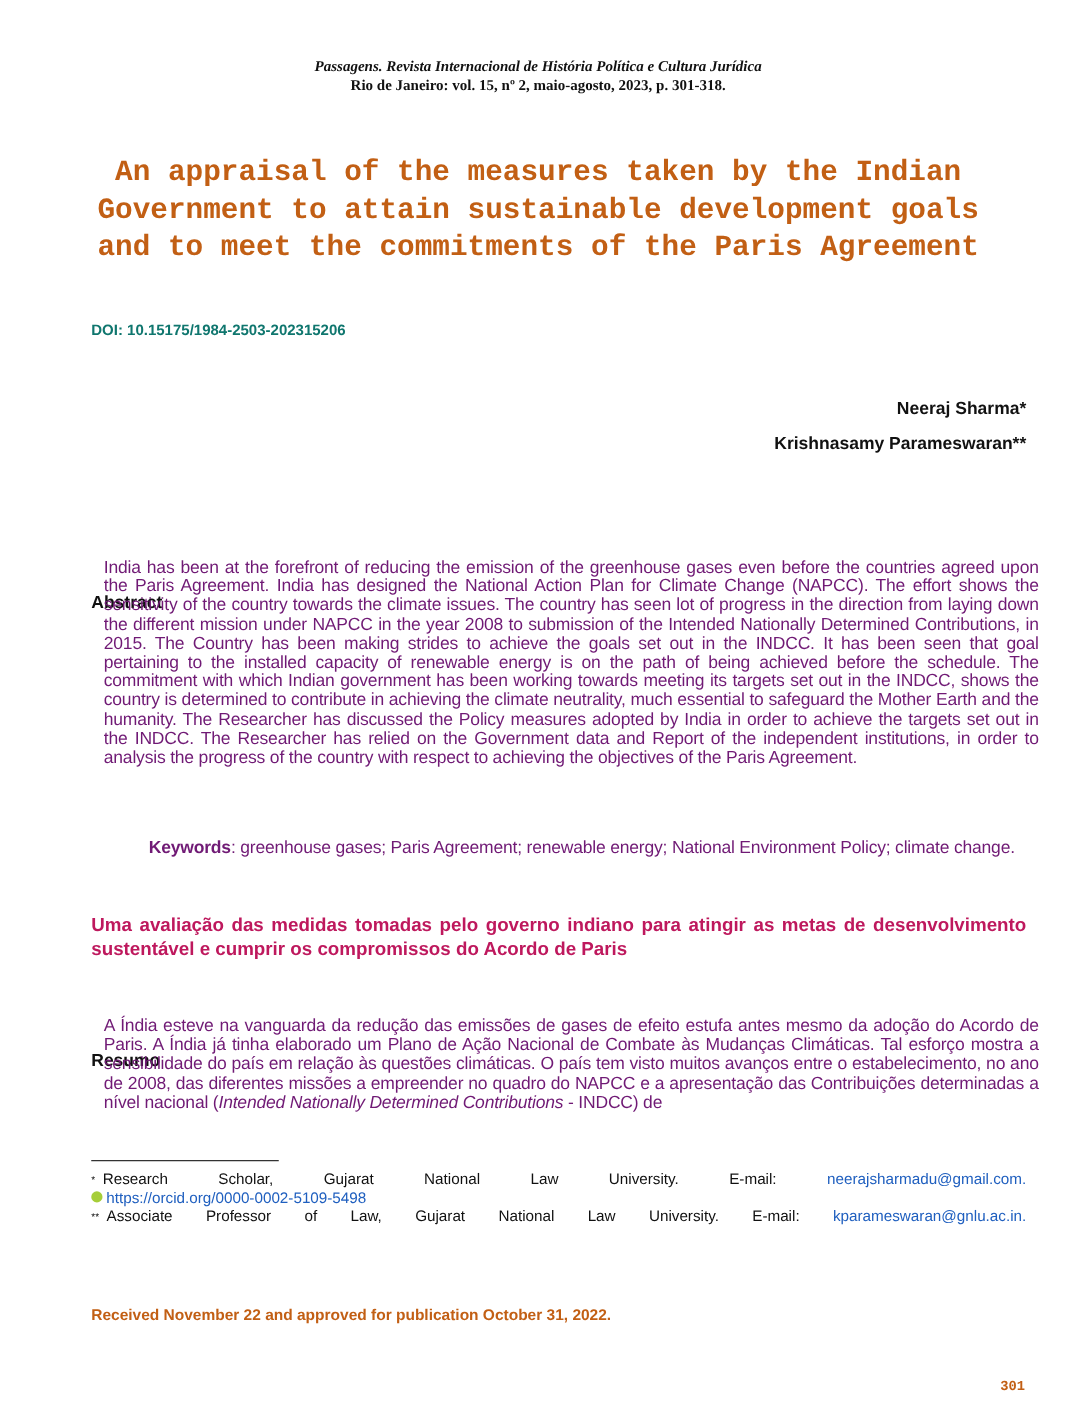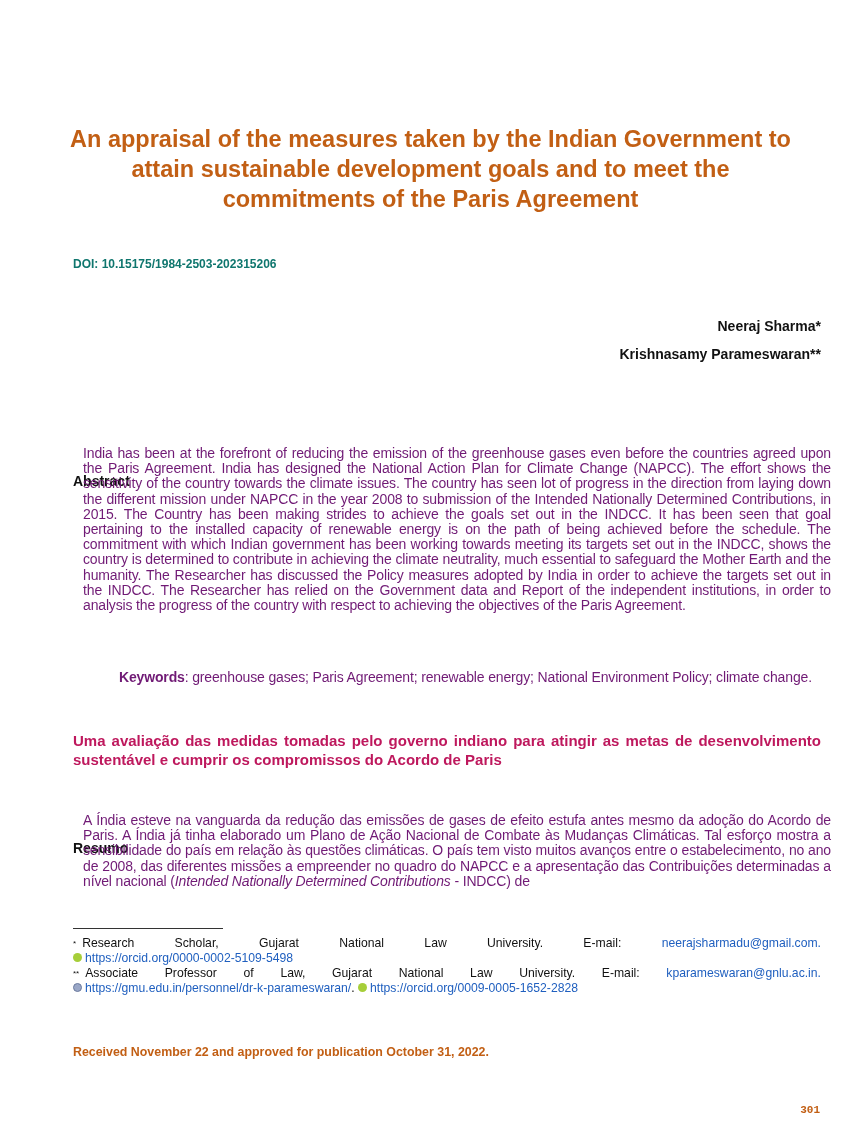--- a/index.html
+++ b/index.html
@@ -1,20 +1,20 @@
 <!DOCTYPE html>
 <html><head>
   <meta charset="utf-8">
   <style>
     html, body { margin: 0; padding: 0; background: #ffffff; }
     body { width: 861px; height: 1129px; position: relative; overflow: hidden; color: #111; }
     .page { position: absolute; left: 0; top: 0; width: 861px; height: 1129px; }
     .journal { position: absolute; left: 0; width: 861px; text-align: center; font-family: "Liberation Serif", serif; font-weight: bold; font-size: 12px; line-height: 15px; color: #111; }
     .journal .line1 { font-style: italic; }
-    .title { position: absolute; left: 60px; width: 741px; top: 124px; text-align: center; font-family: Liberation Sans, sans-serif; font-weight: bold; font-size: 23.5px; line-height: 30px; color: #c25f14; }
+    .title { position: absolute; left: 60px; width: 741px; top: 124px; text-align: center; font-family: Liberation Mono, monospace; font-weight: bold; font-size: 23.5px; line-height: 30px; color: #c25f14; }
     .doi { position: absolute; left: 73px; top: 257px; font-family: "Liberation Sans", sans-serif; font-weight: bold; font-size: 12px; color: #0f766e; }
     .author { position: absolute; right: 40px; font-family: "Liberation Sans", sans-serif; font-weight: bold; font-size: 14px; color: #111; text-align: right; }
     .sec-head { position: absolute; left: 73px; font-family: "Liberation Sans", sans-serif; font-weight: bold; font-size: 14px; color: #111; margin-top: 48px; }
     .body-text { position: absolute; left: 83px; width: 748px; font-family: "Liberation Sans", sans-serif; font-size: 14px; line-height: 15.2px; text-align: justify; color: #701a75; letter-spacing: -0.15px; }
     .kw-label { font-weight: bold; margin-left: 36px; }
     .pt-title { position: absolute; left: 73px; width: 748px; top: 731px; font-family: "Liberation Sans", sans-serif; font-weight: bold; font-size: 15px; line-height: 19px; color: #be185d; text-align: justify; }
     .fn-rule { position: absolute; left: 73px; top: 928px; width: 150px; height: 1px; background: #333; }
     .footnotes { position: absolute; left: 73px; width: 748px; top: 936px; font-family: "Liberation Sans", sans-serif; font-size: 12.2px; line-height: 15px; color: #111; text-align: justify; }
     .fn-mark { font-size: 8px; vertical-align: top; margin-right: 6px; }
     .link { color: #1f5fbf; }
@@ -22,20 +22,24 @@
     .web-icon { display: inline-block; width: 9px; height: 9px; border-radius: 50%; background: #9aa7c7; border: 1px solid #6b7a9e; box-sizing: border-box; vertical-align: middle; margin-right: 3px; position: relative; top: -1px; }
     .received { position: absolute; left: 73px; top: 1045px; font-family: "Liberation Sans", sans-serif; font-weight: bold; font-size: 12.4px; color: #c25f14; }
     .page-num { position: absolute; right: 41px; top: 1104px; font-family: Liberation Mono, monospace; font-weight: bold; font-size: 11px; color: #c25f14; }
     .justify-last { text-align-last: justify; }
   </style>
 </head>
 <body>
 
 <div class="page">
 
+  <div class="journal" style="top:46px;">
+    <div class="line1">Passagens. Revista Internacional de História Política e Cultura Jurídica</div>
+    <div>Rio de Janeiro: vol. 15, nº 2, maio-agosto, 2023, p. 301-318.</div>
+  </div>
 
   <div class="title">An appraisal of the measures taken by the Indian Government to attain sustainable development goals and to meet the commitments of the Paris Agreement</div>
 
   <div class="doi">DOI: 10.15175/1984-2503-202315206</div>
 
   <div class="author" style="top:318px;">Neeraj Sharma*</div>
   <div class="author" style="top:346px;">Krishnasamy Parameswaran**</div>
 
   <div class="sec-head" style="top:425px;">Abstract</div>
   <div class="body-text" style="top:446px;">India has been at the forefront of reducing the emission of the greenhouse gases even before the countries agreed upon the Paris Agreement. India has designed the National Action Plan for Climate Change (NAPCC). The effort shows the sensitivity of the country towards the climate issues. The country has seen lot of progress in the direction from laying down the different mission under NAPCC in the year 2008 to submission of the Intended Nationally Determined Contributions, in 2015. The Country has been making strides to achieve the goals set out in the INDCC. It has been seen that goal pertaining to the installed capacity of renewable energy is on the path of being achieved before the schedule. The commitment with which Indian government has been working towards meeting its targets set out in the INDCC, shows the country is determined to contribute in achieving the climate neutrality, much essential to safeguard the Mother Earth and the humanity. The Researcher has discussed the Policy measures adopted by India in order to achieve the targets set out in the INDCC. The Researcher has relied on the Government data and Report of the independent institutions, in order to analysis the progress of the country with respect to achieving the objectives of the Paris Agreement.</div>
@@ -54,21 +58,18 @@
   <div class="footnotes">
     <div class="justify-last">
       <span class="fn-mark">*</span><span style="word-spacing:18px;">Research Scholar, Gujarat National Law University. E-mail: </span><span class="link">neerajsharmadu@gmail.com.</span>
     </div>
     <div>
       <span class="orcid"></span><span class="link">https://orcid.org/0000-0002-5109-5498</span>
     </div>
     <div class="justify-last">
       <span class="fn-mark">**</span><span style="word-spacing:7px;">Associate Professor of Law, Gujarat National Law University. E-mail: </span><span class="link">kparameswaran@gnlu.ac.in.</span>
     </div>
-    <div>
-      <span class="web-icon"></span><span class="link">https://gmu.edu.in/personnel/dr-k-parameswaran/</span><span>. </span><span class="orcid"></span><span class="link">https://orcid.org/0009-0005-1652-2828</span>
-    </div>
   </div>
 
   <div class="received">Received November 22 and approved for publication October 31, 2022.</div>
 
   <div class="page-num">301</div>
 </div>
 
 </body></html>

